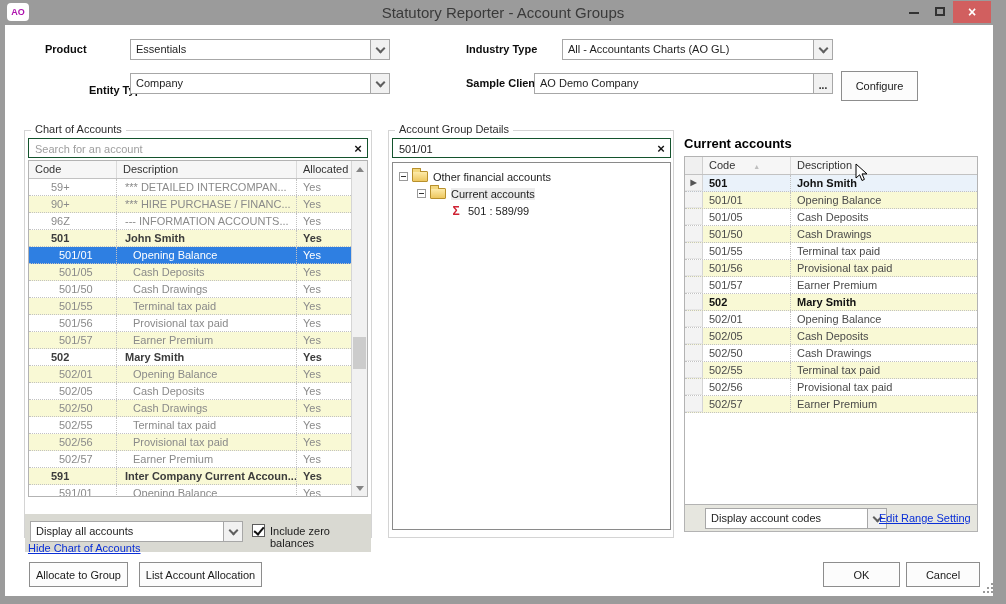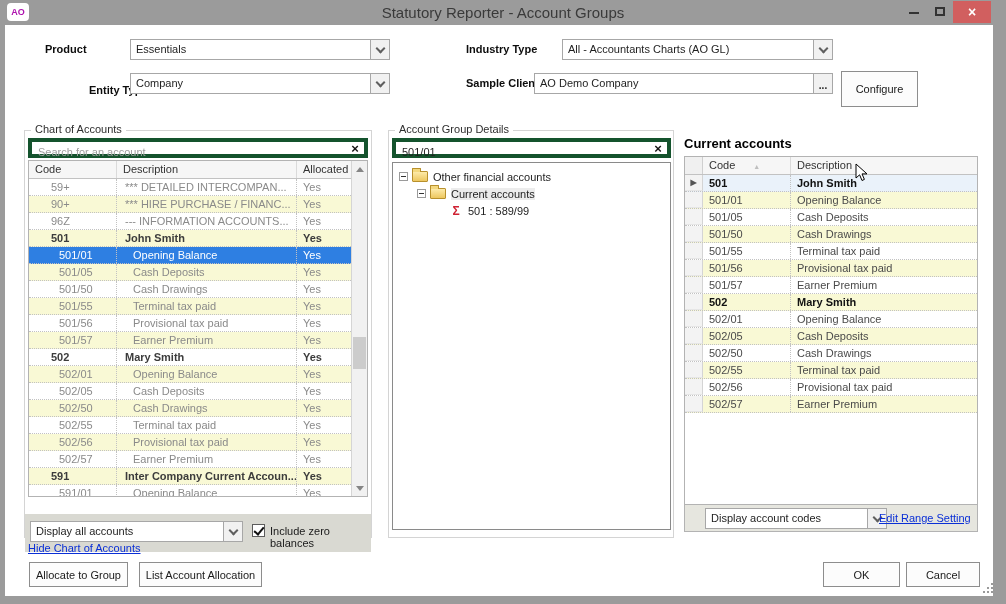--- a/index.html
+++ b/index.html
@@ -34,21 +34,21 @@
   .browsebtn{position:absolute;right:0;top:0;bottom:0;width:19px;background:#f1f1f1;border-left:1px solid #a7a7a7;
         display:flex;align-items:flex-end;justify-content:center;font-size:10px;font-weight:bold;color:#222;padding-bottom:2px;box-sizing:border-box;}
   .btn{position:absolute;background:#fcfcfc;border:1px solid #8d8d8d;font-size:11px;color:#1a1a1a;
        display:flex;align-items:center;justify-content:center;box-sizing:border-box;}
 
   
   .groupbox{position:absolute;border:1px solid #d4d4d4;box-sizing:border-box;}
   .gb-label{position:absolute;top:-8px;left:6px;background:#fff;padding:0 4px;font-size:11px;color:#2e2e2e;}
 
   
-  .editbox{position:absolute;height:20px;border:4px solid #14532d;background:#fff;box-sizing:border-box;}
+  .editbox{position:absolute;height:20px;border:1px solid #14532d;background:#fff;box-sizing:border-box;}
   .editbox input{position:absolute;left:4px;top:1px;right:19px;height:16px;border:none;outline:none;
                  font-family:"Liberation Sans",sans-serif;font-size:11px;color:#1e1e1e;background:transparent;}
   .editbox input::placeholder{color:#9e9e9e;}
   .clearbtn{position:absolute;right:1px;top:1px;width:16px;bottom:1px;display:flex;align-items:center;
             justify-content:center;font-size:13px;font-weight:bold;color:#111;background:#fff;}
 
   
   .coa-table{position:absolute;left:28px;top:160px;width:340px;height:337px;border:1px solid #b3b3b3;
              box-sizing:border-box;overflow:hidden;background:#fff;}
   .thead{display:flex;height:18px;background:#f6f6f6;border-bottom:1px solid #c2c2c2;box-sizing:border-box;}
@@ -168,21 +168,21 @@
     <span class="arrowbtn">
         <span class="chev"></span>
       </span>
   </div>
 
   <div class="flabel" style="left:466px;top:77px;">Sample Client</div>
   <div class="textbox" style="left:534px;top:73px;width:299px;">
     <span class="val">AO Demo Company</span>
     <span class="browsebtn">...</span>
   </div>
-  <div class="btn" style="left:841px;top:71px;width:77px;height:36px;">Configure</div>
+  <div class="btn" style="left:841px;top:71px;width:77px;height:30px;">Configure</div>
 
   <div class="groupbox" style="left:24px;top:130px;width:348px;height:408px;">
     <span class="gb-label">Chart of Accounts</span>
   </div>
   <div class="editbox" style="left:28px;top:138px;width:340px;">
     <input type="text" placeholder="Search for an account" style="">
     <span class="clearbtn">×</span>
   </div>
 
   <div class="coa-table">

